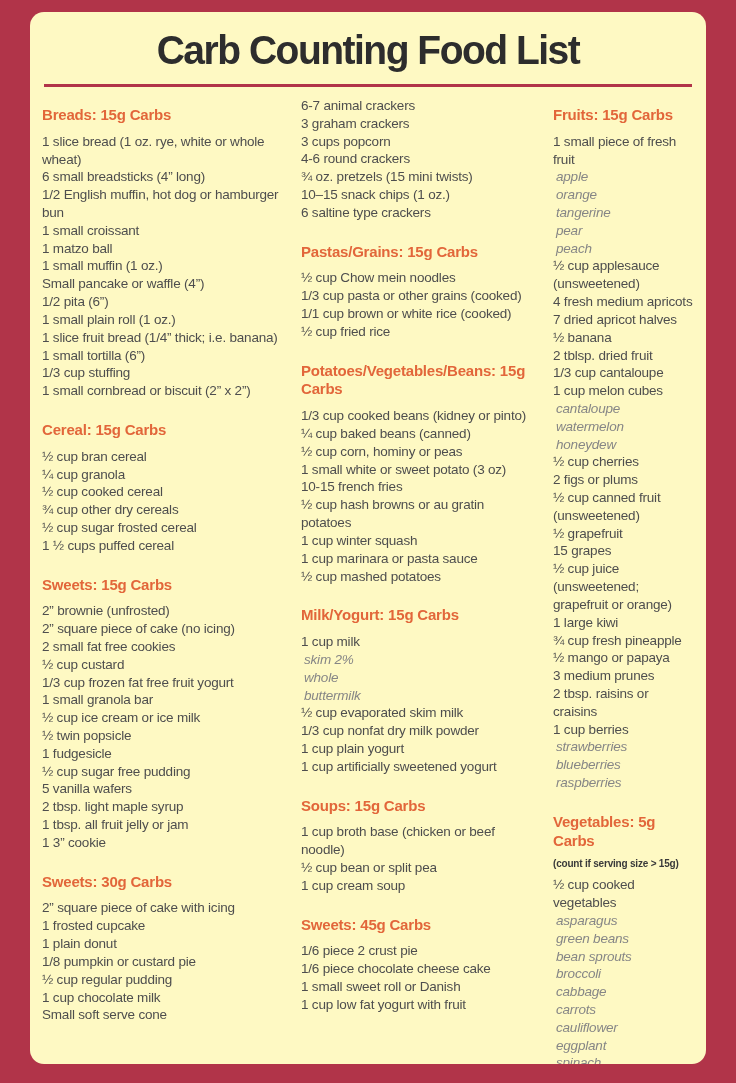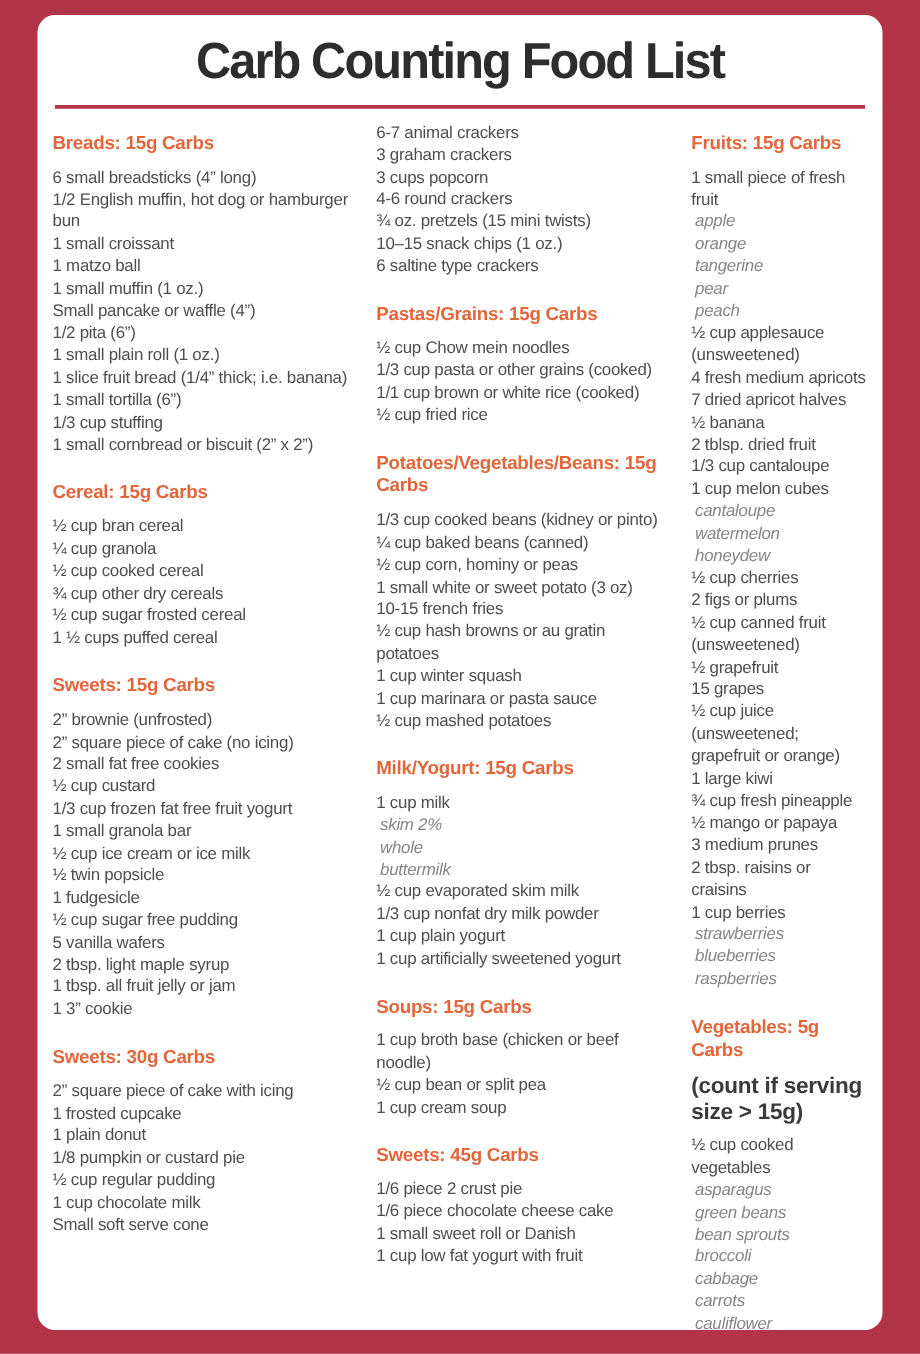--- a/index.html
+++ b/index.html
@@ -4,21 +4,21 @@
 <style>
   html,body{margin:0;padding:0;}
   body{
     width:736px;height:1083px;
     background:#b13449;
     box-sizing:border-box;
     padding:12px 30px 19px 30px;
     font-family:"Liberation Sans", sans-serif;
   }
   .panel{
-    background:#ffffff;
+    background:#fef9c3;
     border-radius:14px;
     width:100%;height:100%;
     box-sizing:border-box;
     overflow:hidden;
     padding:0 12px;
   }
   .title{
     text-align:center;
     font-size:39px;
     font-weight:700;
@@ -45,21 +45,21 @@
     font-size:15px;
     font-weight:700;
     line-height:1.25;
     margin:21px 0 8px 0;
     letter-spacing:-0.2px;
   }
   section:first-child .sec-heading{margin-top:9px;}
   .sec-note{
     color:#3a3a3a;
     font-weight:700;
-    font-size:18px;
+    font-size:10px;
     margin:0 0 7px 0;
     letter-spacing:-0.2px;
   }
   .item{
     color:#4e4e4e;
     font-size:13.5px;
     line-height:1.32;
     letter-spacing:-0.2px;
   }
   .item.sub{
@@ -71,20 +71,21 @@
 </head>
 <body>
 
 <div class="panel">
   <h1 class="title">Carb Counting Food List</h1>
   <div class="rule"></div>
   <div class="columns">
       <div class="col">
         <section>
           <h2 class="sec-heading">Breads: 15g Carbs</h2>
+          <div class="item">1 slice bread (1 oz. rye, white or whole wheat)</div>
           <div class="item">6 small breadsticks (4” long)</div>
           <div class="item">1/2 English muffin, hot dog or hamburger bun</div>
           <div class="item">1 small croissant</div>
           <div class="item">1 matzo ball</div>
           <div class="item">1 small muffin (1 oz.)</div>
           <div class="item">Small pancake or waffle (4”)</div>
           <div class="item">1/2 pita (6”)</div>
           <div class="item">1 small plain roll (1 oz.)</div>
           <div class="item">1 slice fruit bread (1/4” thick; i.e. banana)</div>
           <div class="item">1 small tortilla (6”)</div>

